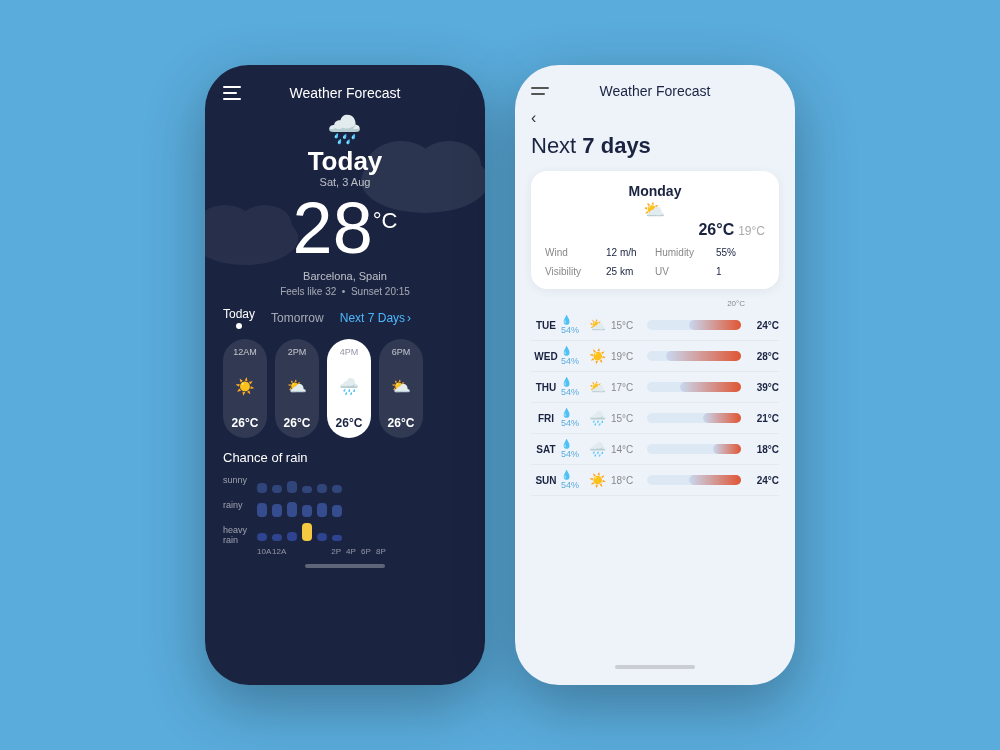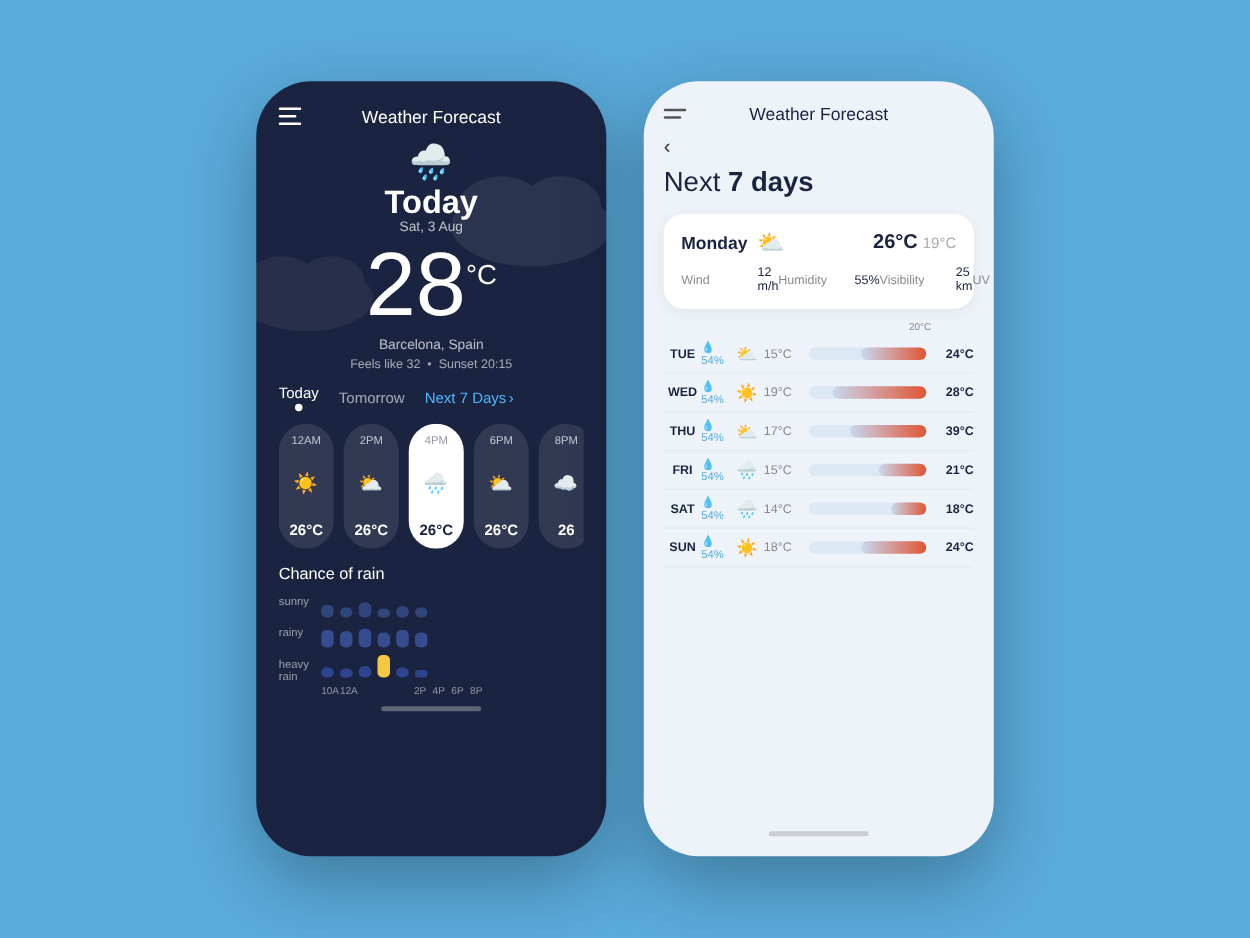--- a/index.html
+++ b/index.html
@@ -256,29 +256,30 @@
       border-radius: 16px;
       padding: 12px 14px;
       margin-bottom: 10px;
       box-shadow: 0 2px 12px rgba(0,0,0,0.06);
     }
     .monday-row1 {
       display: flex;
       align-items: center;
       justify-content: space-between;
       margin-bottom: 8px;
+      flex-direction: column;
     }
     .monday-day { font-size: 14px; font-weight: 600; }
     .monday-icon { font-size: 18px; margin: 0 8px; }
     .monday-temp { font-size: 16px; font-weight: 700; color: #1a2340; }
     .monday-low { font-size: 12px; color: #aaa; margin-left: 4px; }
     .monday-details {
       display: grid;
-      grid-template-columns: 1fr 1fr 1fr 1fr;
-      gap: 19px 0;
+      grid-template-columns: 1fr 1fr;
+      gap: 8px 0;
     }
     .detail-item {
       display: flex;
       align-items: center;
       gap: 6px;
       font-size: 10px;
     }
     .detail-key { color: #888; min-width: 55px; }
     .detail-val { color: #1a2340; font-weight: 500; }
 
@@ -423,25 +424,20 @@
       <div class="hour-card selected">
         <span class="hour-time">4PM</span>
         <span class="hour-icon">🌧️</span>
         <span class="hour-temp">26°C</span>
       </div>
       <div class="hour-card">
         <span class="hour-time">6PM</span>
         <span class="hour-icon">⛅</span>
         <span class="hour-temp">26°C</span>
       </div>
-      <div class="hour-card">
-        <span class="hour-time">8PM</span>
-        <span class="hour-icon">☁️</span>
-        <span class="hour-temp">26</span>
-      </div>
     </div>
 
     <div class="rain-section">
       <div class="rain-title">Chance of rain</div>
       <div style="display:flex; gap:0">
 
         <div style="display:flex; flex-direction:column; justify-content:space-between; font-size:9px; opacity:0.55; width:34px; height:72px; padding-top:2px;">
           <span>sunny</span>
           <span>rainy</span>
           <span>heavy<br>rain</span>

